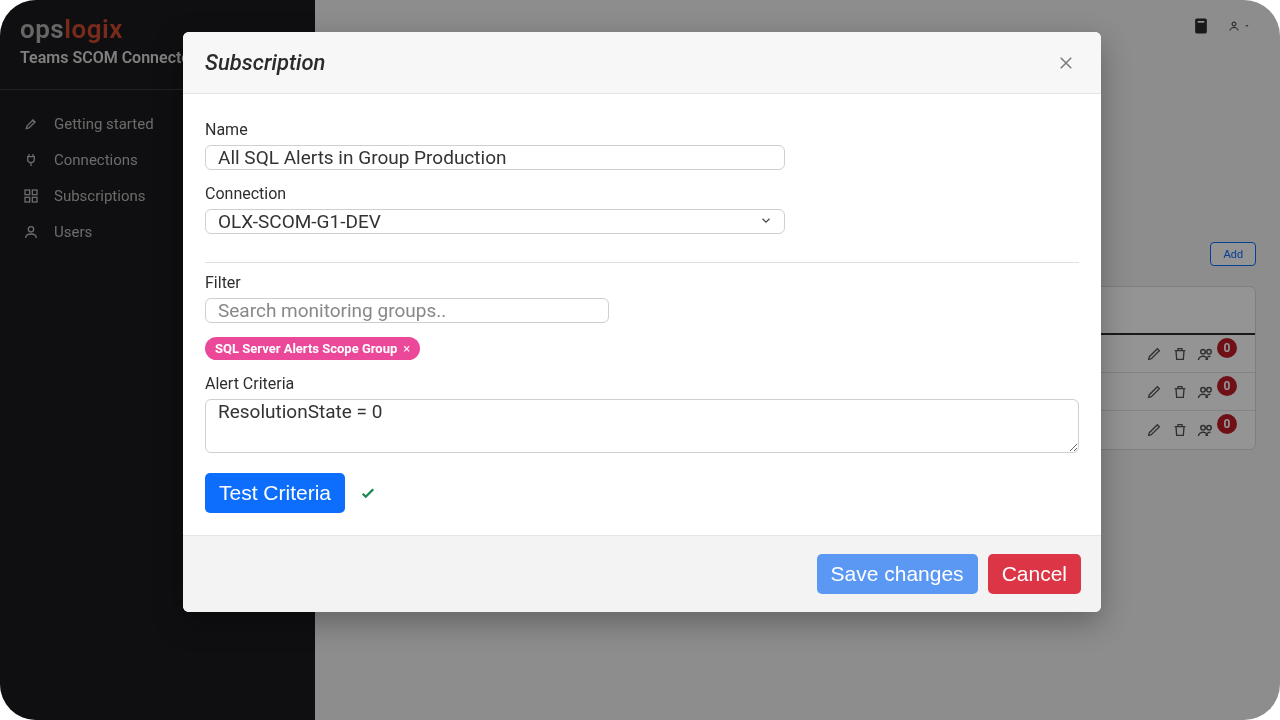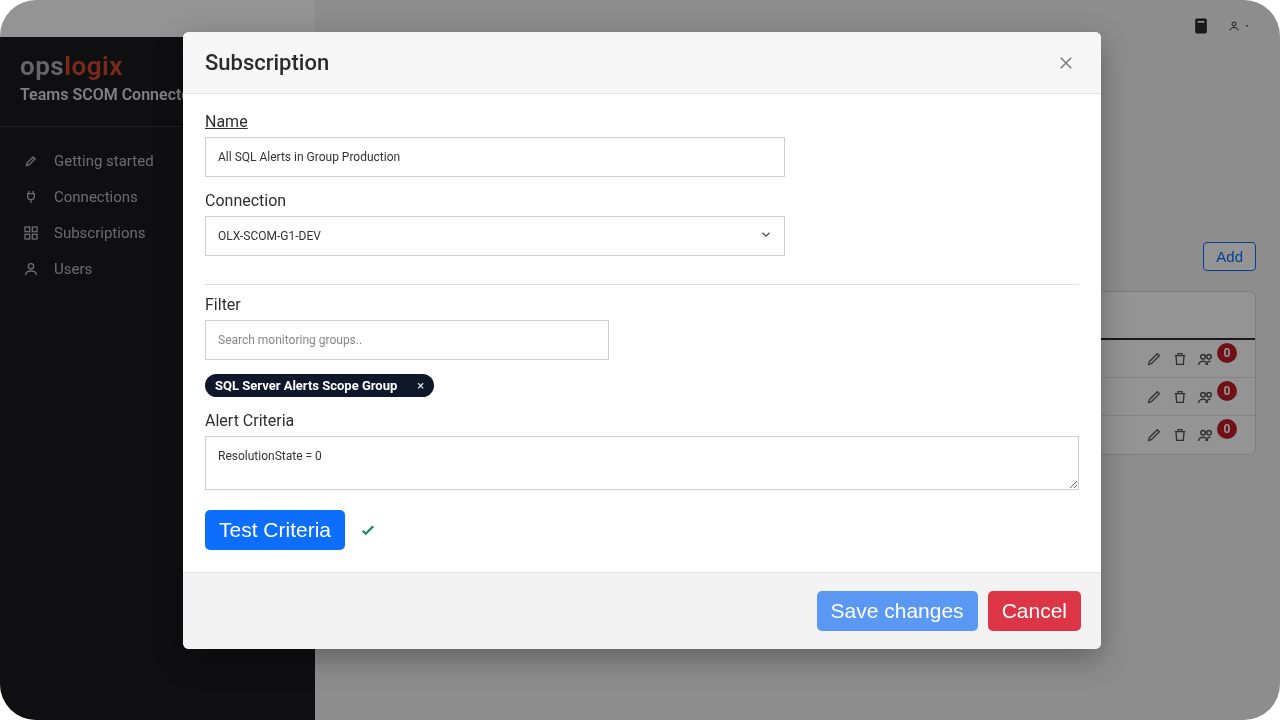--- a/index.html
+++ b/index.html
@@ -22,21 +22,20 @@
     display: flex;
     width: 100%; height: 100%;
   }
   .sidebar {
     width: 315px;
     background: #1b1b1e;
     color: #cfcfcf;
     display: flex;
     flex-direction: column;
     padding-top: 10px;
-    margin-top: 37px;
   }
   .brand {
     padding: 4px 20px 8px 20px;
   }
   .brand .logo {
     font-size: 26px;
     font-weight: 600;
     letter-spacing: 0.5px;
   }
   .brand .logo .ops { color: #b0b0b0; }
@@ -99,21 +98,21 @@
     display: flex; justify-content: flex-end;
     margin-bottom: 20px;
     margin-top: 180px;
   }
   .add-btn {
     border: 1px solid #0d6efd;
     color: #0d6efd;
     background: #fff;
     padding: 5px 12px;
     border-radius: 4px;
-    font-size: 15px;
+    font-size: 11px;
     cursor: pointer;
   }
   .table-card {
     border: 1px solid #d9d9d9;
     border-radius: 6px;
     background: #fff;
     overflow: hidden;
   }
   .table-header {
     height: 48px;
@@ -168,21 +167,21 @@
     border-radius: 6px;
     z-index: 20;
     box-shadow: 0 10px 30px rgba(0,0,0,0.3);
     display: flex; flex-direction: column;
   }
   .modal-header {
     display: flex; align-items: center; justify-content: space-between;
     padding: 18px 24px 18px 22px;
     border-bottom: 1px solid #e5e5e5;
     background: #f7f7f7;
-    border-top-left-radius: 6px; border-top-right-radius: 6px;
+    border-top-left-radius: 6px; border-top-right-radius: 6px; font-style: italic;
   }
   .modal-title {
     font-size: 22px;
     font-weight: 500;
     color: #2b2b2b;
   }
   .modal-close {
     width: 22px; height: 22px;
     display: inline-flex; align-items: center; justify-content: center;
     color: #7a7a7a;
@@ -191,27 +190,27 @@
   }
   .modal-body {
     padding: 18px 22px 6px 22px;
   }
   .form-label {
     font-size: 16px;
     color: #2e2e2e;
     margin-bottom: 6px;
     margin-top: 14px;
   }
-  .form-label.first { margin-top: 0; text-decoration: underline; }
+  .form-label.first { margin-top: 8px; }
   .text-input, .select-input, .textarea-input, .search-input {
     width: 100%;
     border: 1px solid #cfcfcf;
-    border-radius: 0;
-    padding: 12px 12px;
-    font-size: 12px;
+    border-radius: 6px;
+    padding: 0 12px;
+    font-size: 19px;
     color: #333;
     background: #fff;
     font-family: inherit;
   }
   .text-input { width: 580px; }
   .select-wrap {
     position: relative;
     width: 580px;
   }
   .select-input {
@@ -232,28 +231,28 @@
     border-top: 1px solid #e0e0e0;
     margin: 28px 0 10px 0;
   }
   .search-input {
     width: 404px;
     color: #333;
   }
   .search-input::placeholder { color: #888; }
   .pill {
     display: inline-flex; align-items: center;
-    background: #0f172a;
+    background: #ec4899;
     color: #fff;
     font-size: 13px;
     font-weight: 700;
     border-radius: 999px;
     padding: 4px 10px;
     margin-top: 14px;
-    gap: 20px;
+    gap: 6px;
   }
   .pill .pill-x {
     cursor: pointer;
     font-weight: 400;
     opacity: 0.9;
   }
   .textarea-input {
     resize: both;
     height: 54px;
     width: 100%;

